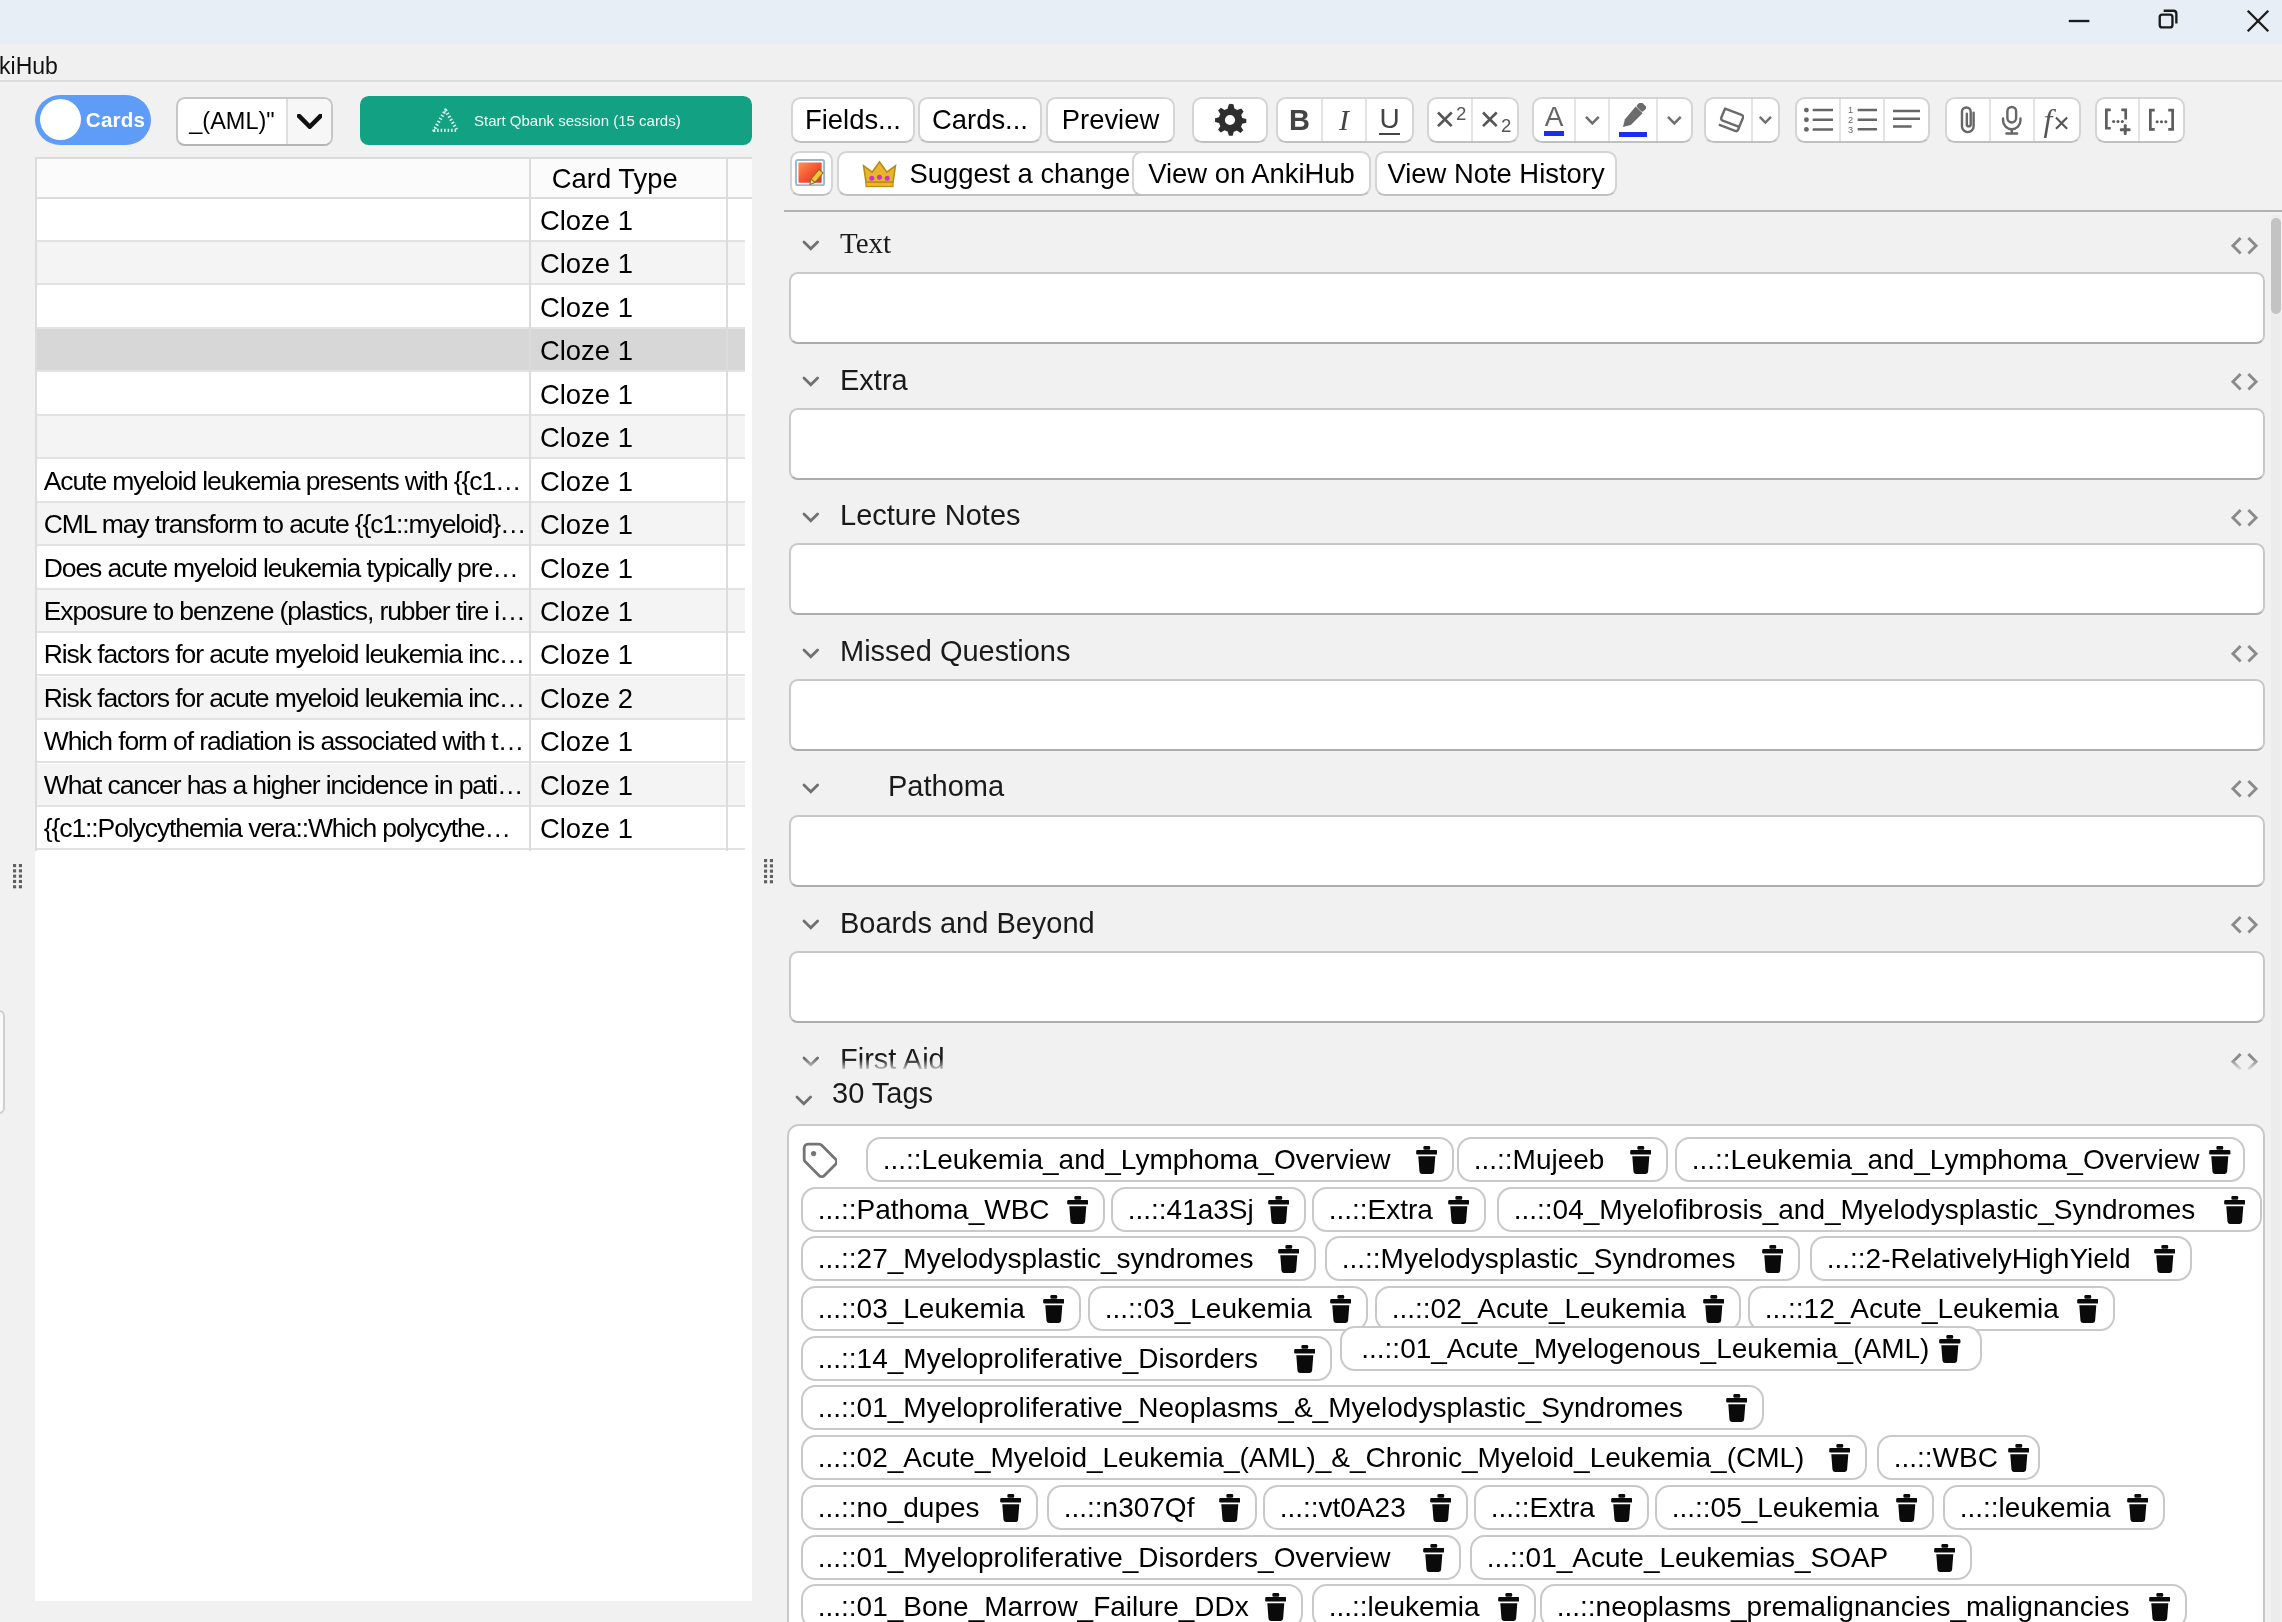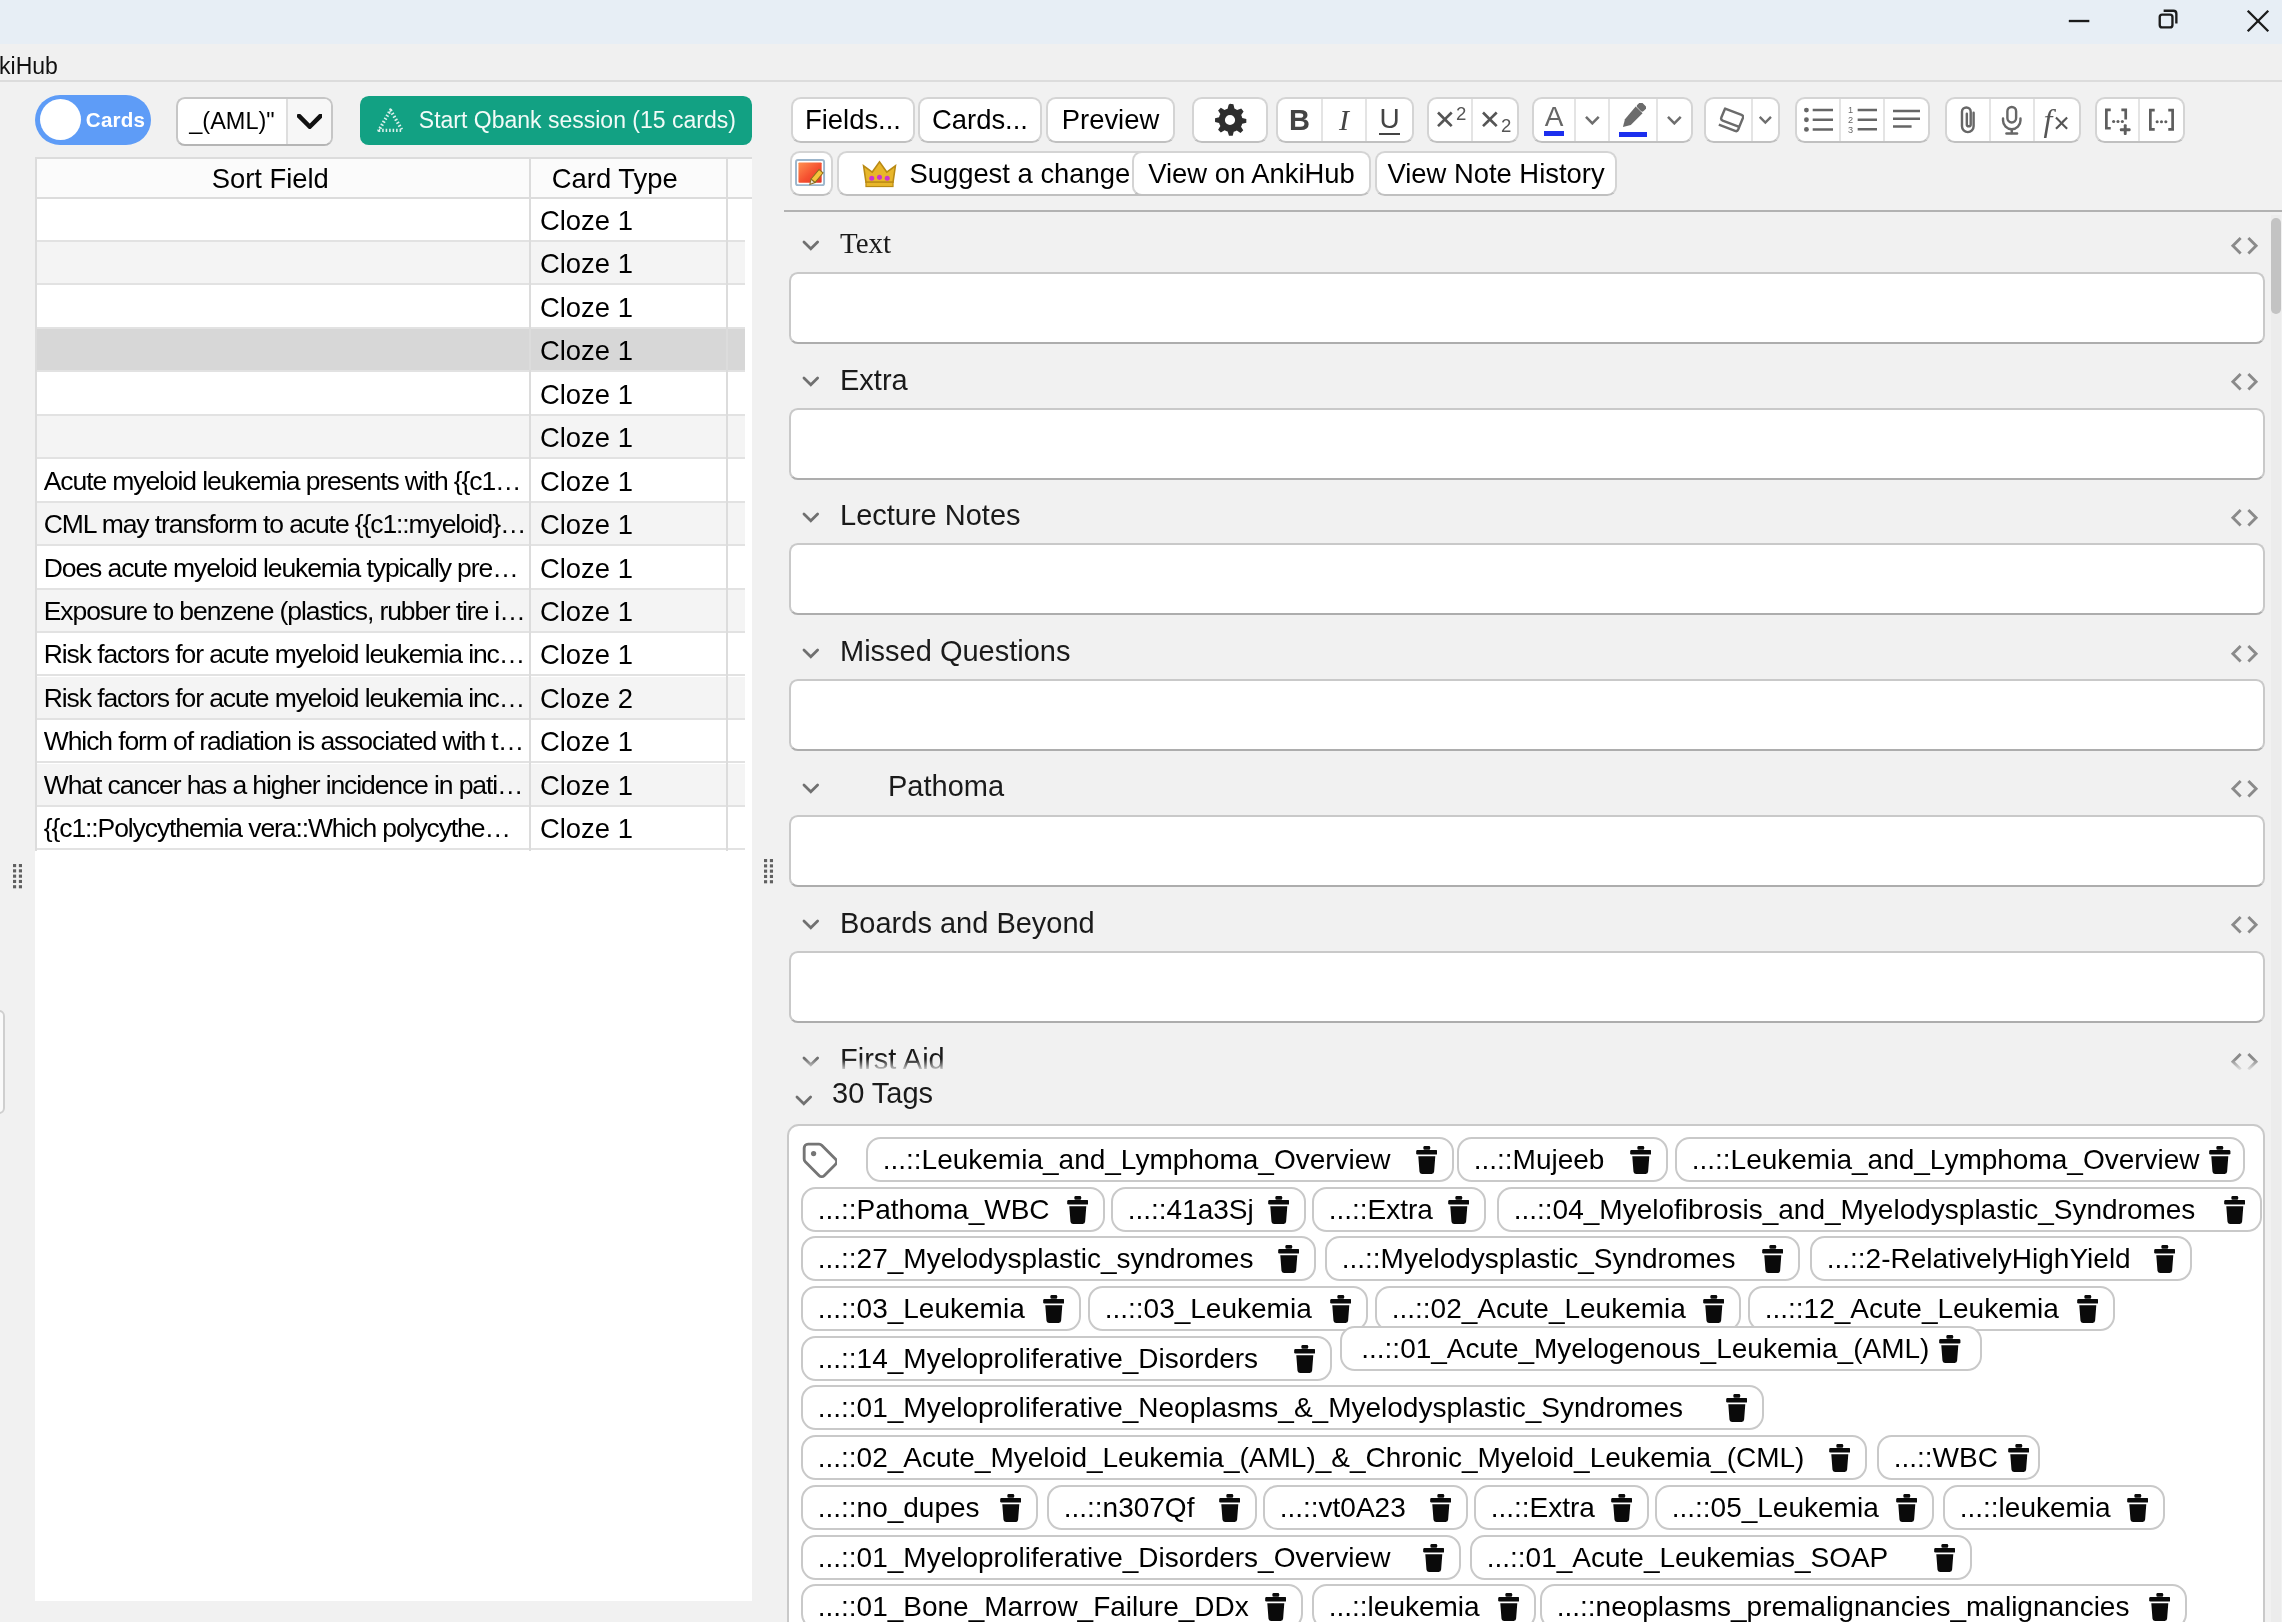--- a/index.html
+++ b/index.html
@@ -46,25 +46,24 @@
 <div class="abs" style="left:108px;top:0;width:45px;height:45px;background:#f7f7f7;border-left:2px solid #dedede;border-radius:0 6.9px 6.9px 0;display:flex;align-items:center;justify-content:center;">
 <svg width="25.5" height="15.7" viewBox="0 0 26 16">
         <path d="M2 2 L13 13 L24 2" stroke="#111" stroke-width="4.6" fill="none" stroke-linecap="round" stroke-linejoin="round"></path>
       </svg>
 </div>
   </div>
 <div class="abs" style="left:360px;top:96px;width:392px;height:49px;background:#12a183;border-radius:8.8px;display:flex;align-items:center;justify-content:center;">
 <svg width="29" height="27.4" viewBox="0 0 30 28" style="margin-right:13.7px;opacity:.85">
       <path d="M15 3 L27 24 L3 24 Z" fill="none" stroke="#fff" stroke-width="3.4" stroke-linejoin="round" stroke-dasharray="1.6 2"></path>
     </svg>
-<span style="color:#f2fbf8;font-size:23px;white-space:nowrap;">Start Qbank session (15 cards)</span>
+<span style="color:#f2fbf8;font-size:15px;white-space:nowrap;">Start Qbank session (15 cards)</span>
 </div>
 <div class="abs leftwhite"></div>
 <div class="th" style="left:35px;top:157px;width:717px;height:42px;">
-    <div style="position:absolute;left:0;top:0;width:494px;height:40px;line-height:40px;text-align:center;font-size:27.4px;padding-right:23.5px;">Sort Field</div>
     <div style="position:absolute;left:494px;top:0;width:197px;height:28px;line-height:40px;text-align:center;font-size:27.4px;padding-right:25.5px;">Card Type</div>
   </div>
 <div class="row" style="top:199px;height:43px;background:#ffffff;border-bottom:2px solid #e2e2e2;">
     <div class="cell2" style="line-height:43px;">Cloze 1</div>
   </div>
 <div class="row" style="top:242px;height:43px;background:#f4f4f4;border-bottom:2px solid #e2e2e2;">
     <div class="cell2" style="line-height:43px;">Cloze 1</div>
   </div>
 <div class="row" style="top:286px;height:43px;background:#ffffff;border-bottom:2px solid #e2e2e2;">
     <div class="cell2" style="line-height:43px;">Cloze 1</div>

